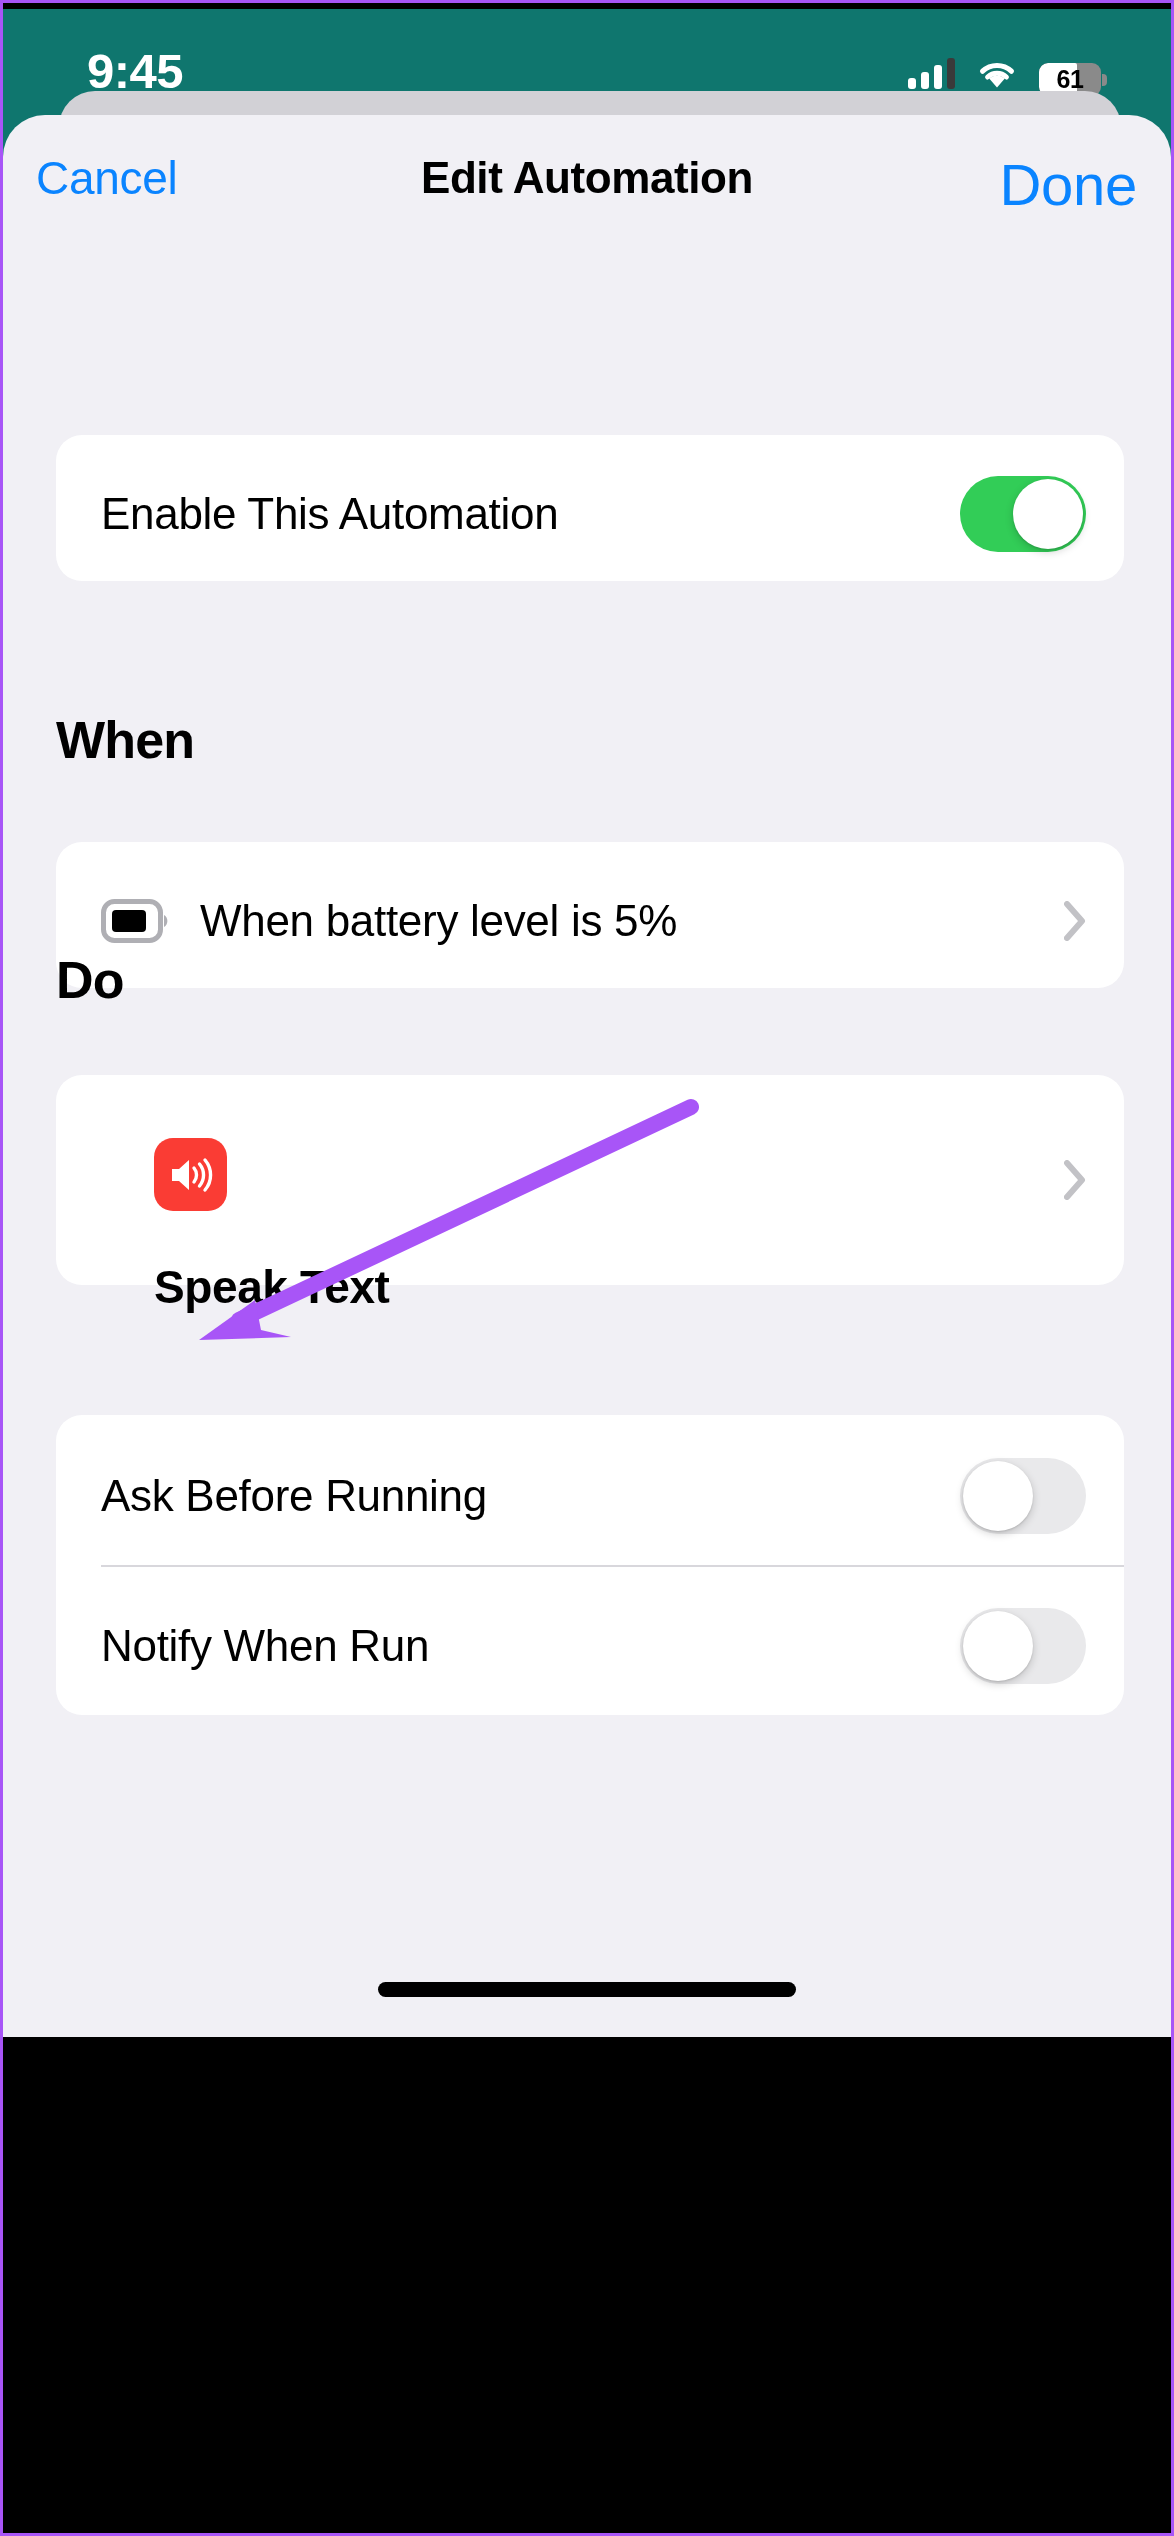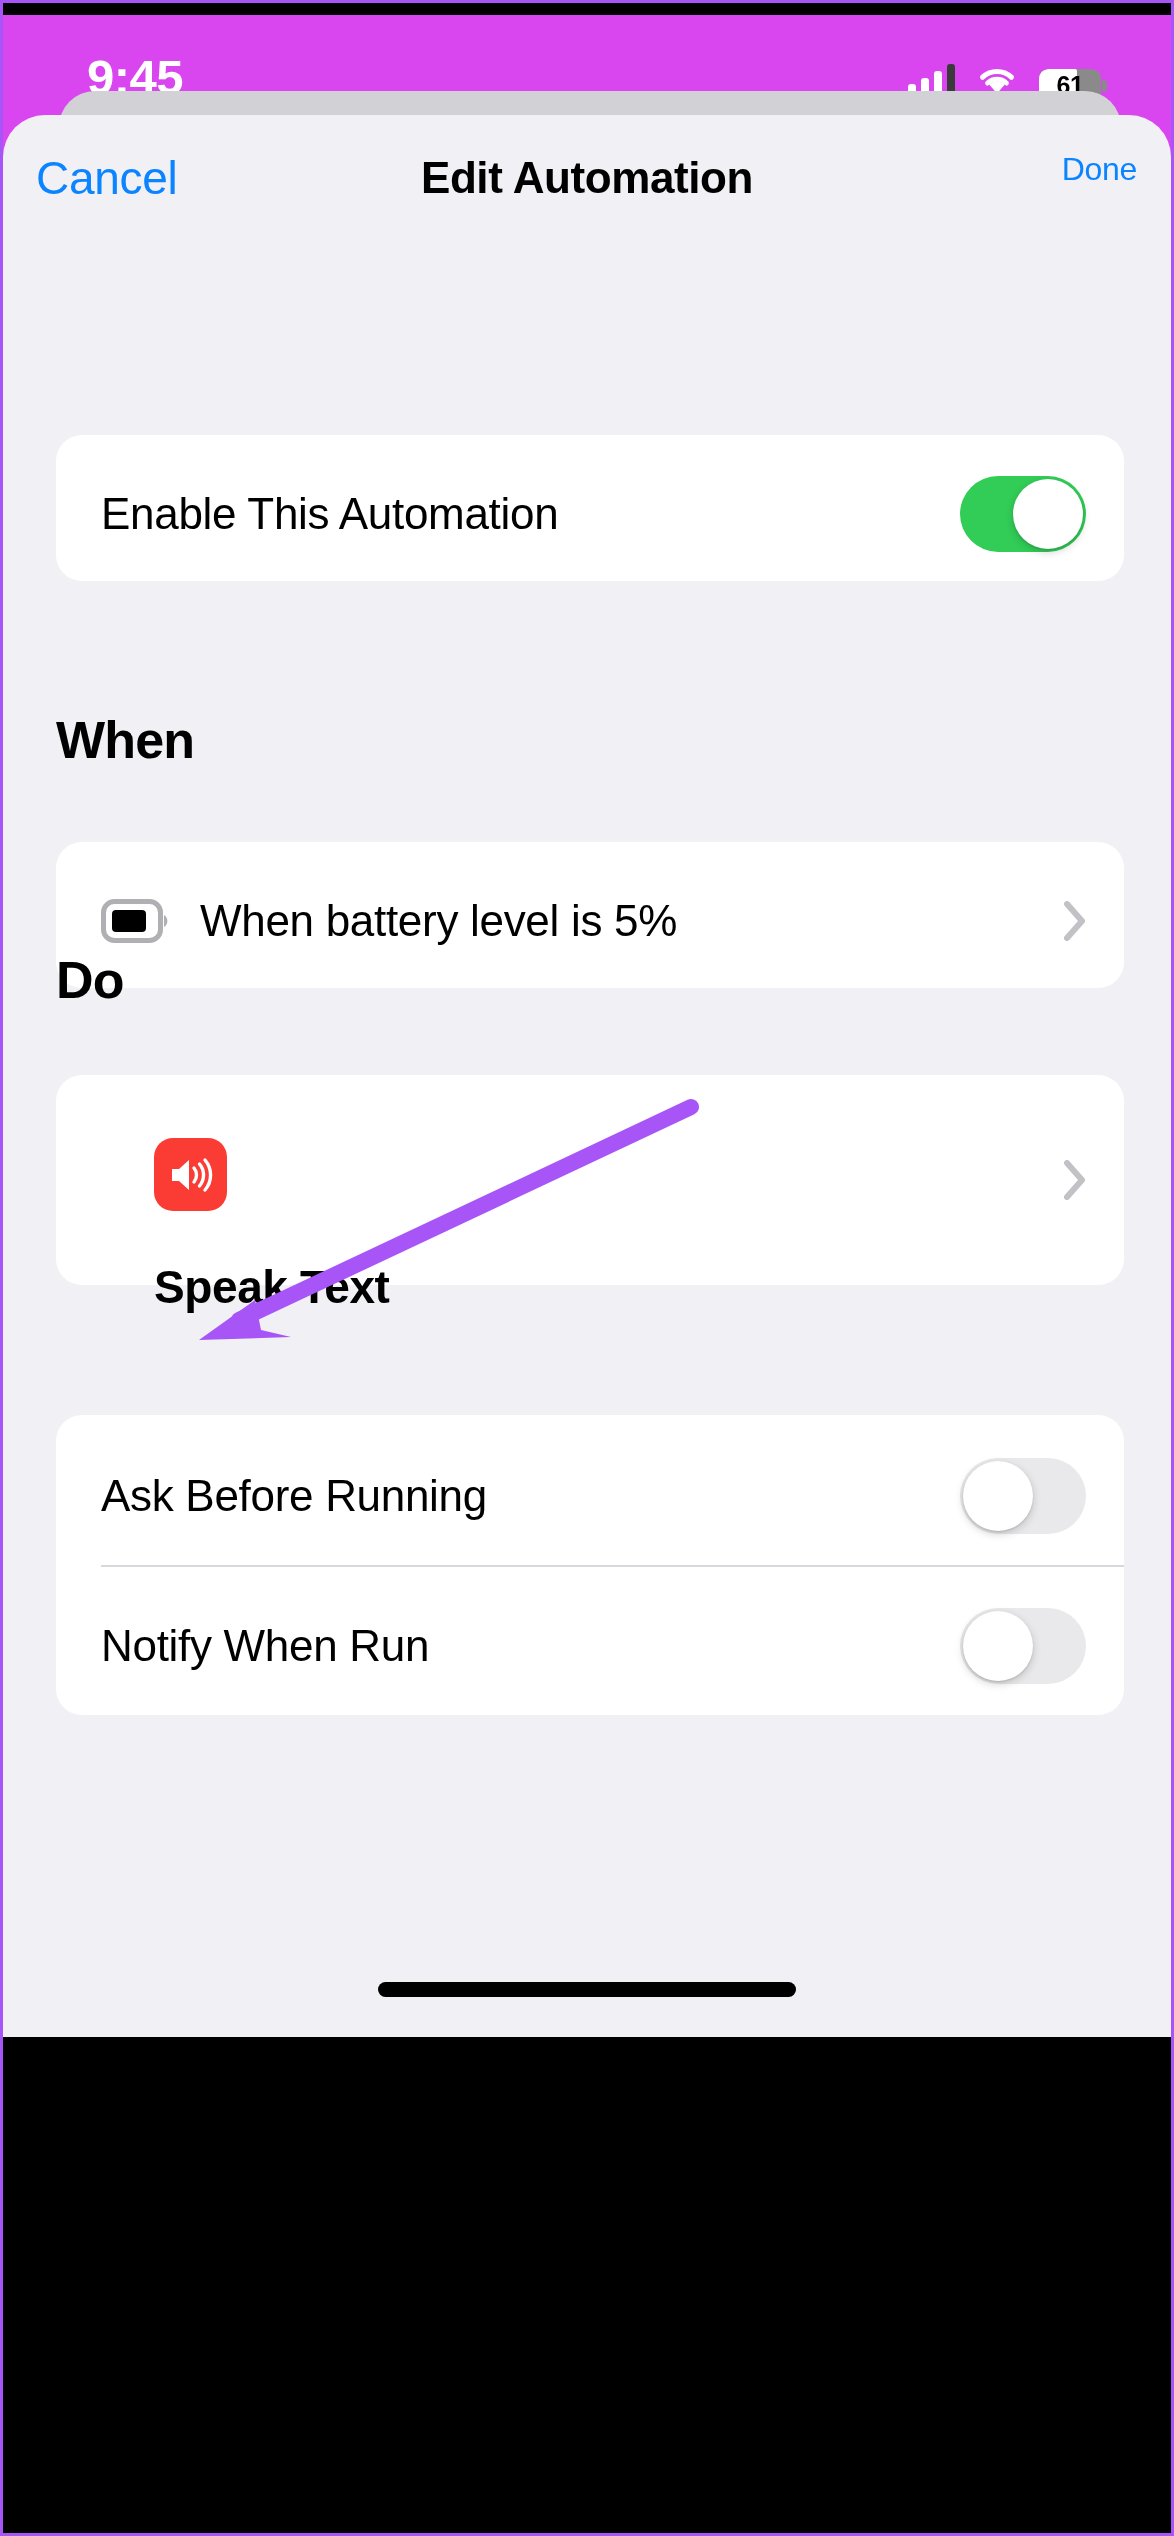--- a/index.html
+++ b/index.html
@@ -16,23 +16,23 @@
   #frame {
     position:relative;
     width:1174px; height:2536px;
     background:#000000;
     border:3px solid #A855F7;
     overflow:hidden;
   }
 
   
   #status-bar {
-    position:absolute; left:0; top:12px;
+    position:absolute; left:0; top:6px;
     width:100%; height:150px;
-    background:#d946ef;
+    background:#0f766e;
     z-index:5;
   }
   #status-time {
     position:absolute; left:84px; top:34px;
     font-size:49px; font-weight:600; color:#ffffff;
     letter-spacing:-0.5px;
   }
   #status-right {
     position:absolute; right:64px; top:48px;
     display:flex; align-items:center; gap:21px;
@@ -102,21 +102,21 @@
     letter-spacing:-0.3px;
   }
   #nav-title {
     position:absolute; left:0; right:0; top:38px;
     text-align:center;
     font-size:44px; font-weight:700; color:#000;
     letter-spacing:-0.4px;
   }
   #nav-done {
     position:absolute; right:34px; top:36px;
-    font-size:32px; color:#0A84FF; font-weight:400;
+    font-size:58px; color:#0A84FF; font-weight:400;
     letter-spacing:-0.3px;
   }
 
   
   .card {
     position:absolute;
     left:53px; width:1068px;
     background:#FFFFFF;
     border-radius:26px;
   }

